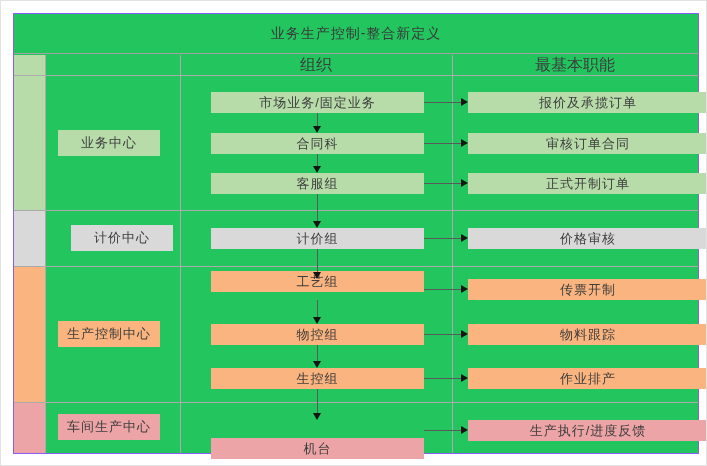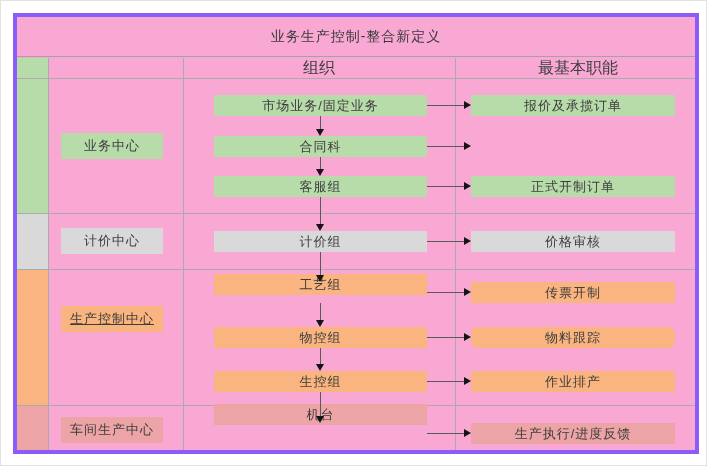--- a/index.html
+++ b/index.html
@@ -5,21 +5,21 @@
   html,body { margin:0; padding:0; background:#fff; }
   * { box-sizing:border-box; }
   .canvas {
     position:relative; width:707px; height:466px; background:#ffffff;
     border:1px solid #e2e2e2;
     font-family:"Liberation Sans","DejaVu Sans",sans-serif;
     color:#3d3d3d; overflow:hidden;
   }
   .table {
     position:absolute; left:12px; top:12px; width:686px; height:441px;
-    border:4px solid #8b5cf6; background:#f9a8d4;
+    border:1px solid #8b5cf6; background:#22c55e;
   }
   .title-row {
     position:absolute; left:0; top:0; width:100%; height:40px;
     border-bottom:1px solid #a3a3a3;
     display:flex; align-items:center; justify-content:center;
     font-size:14px; color:#3a3a3a; letter-spacing:1px;
   }
   .grid { position:absolute; left:0; top:41px; right:0; bottom:0; }
 
   .strip { position:absolute; left:0; width:31px; }
@@ -31,21 +31,21 @@
     display:flex; align-items:center; justify-content:center;
     font-size:16px; color:#3d3d3d;
   }
   .box {
     position:absolute;
     display:flex; align-items:center; justify-content:center;
     font-size:13px; color:#3d3d3d; letter-spacing:1px; white-space:nowrap;
   }
   .label-box { left:44px; width:102px; height:26px; }
   .org-box   { left:197px; width:213px; height:21px; }
-  .func-box  { left:454px; width:204px; height:21px; }
+  .func-box  { left:454px; width:240px; height:21px; }
 
   .varrow { position:absolute; left:299px; width:9px; }
   .varrow::before {
     content:""; position:absolute; left:4px; top:0; bottom:6px; width:1px; background:#5a5a5a;
   }
   .varrow::after {
     content:""; position:absolute; left:0; bottom:0; width:0; height:0;
     border-left:4px solid transparent; border-right:4px solid transparent;
     border-top:7px solid #141414;
   }
@@ -80,38 +80,39 @@
       <div class="hline" style="top:211px;"></div>
       <div class="hline" style="top:347px;"></div>
       <div class="vline" style="left:31px;"></div>
       <div class="vline" style="left:166px;"></div>
       <div class="vline" style="left:438px;"></div>
 
       <div class="col-head" style="left:166px;width:272px;">组织</div>
       <div class="col-head" style="left:438px;width:246px;">最基本职能</div>
 
       <div class="box label-box" style="top: 75px; background: rgb(183, 220, 170);">业务中心</div>
-      <div class="box label-box" style="top: 170px; background: rgb(217, 217, 217);">计价中心</div>
-      <div class="box label-box" style="top: 248px; background: rgb(250, 180, 127); text-decoration: underline;">生产控制中心</div>
+      <div class="box label-box" style="top: 170px; background: rgb(217, 217, 217); margin-left: 13px;">计价中心</div>
+      <div class="box label-box" style="top: 266px; background: rgb(250, 180, 127);">生产控制中心</div>
       <div class="box label-box" style="top: 359px; background: rgb(236, 164, 166);">车间生产中心</div>
 
       <div class="box org-box" style="top: 37px; background: rgb(183, 220, 170);">市场业务/固定业务</div>
       <div class="box org-box" style="top: 78px; background: rgb(183, 220, 170);">合同科</div>
       <div class="box org-box" style="top: 173px; background: rgb(217, 217, 217);">计价组</div>
       <div class="box org-box" style="top: 118px; background: rgb(183, 220, 170);">客服组</div>
       <div class="box org-box" style="top: 216px; background: rgb(250, 180, 127); font-family: Liberation Mono, monospace;">工艺组</div>
       <div class="box org-box" style="top: 269px; background: rgb(250, 180, 127);">物控组</div>
       <div class="box org-box" style="top: 313px; background: rgb(250, 180, 127);">生控组</div>
-      <div class="box org-box" style="top: 346px; background: rgb(236, 164, 166);">机台</div>
+      <div class="box org-box" style="top: 383px; background: rgb(236, 164, 166);">机台</div>
 
       <div class="box func-box" style="top: 37px; background: rgb(183, 220, 170);">报价及承揽订单</div>
+      <div class="box func-box" style="top: 78px; background: rgb(183, 220, 170);">审核订单合同</div>
       <div class="box func-box" style="top: 118px; background: rgb(183, 220, 170);">正式开制订单</div>
       <div class="box func-box" style="top: 173px; background: rgb(217, 217, 217);">价格审核</div>
       <div class="box func-box" style="top: 224px; background: rgb(250, 180, 127);">传票开制</div>
-      <div class="box func-box" style="top: 269px; background: rgb(250, 180, 127); border-radius: 7px;">物料跟踪</div>
+      <div class="box func-box" style="top: 269px; background: rgb(250, 180, 127);">物料跟踪</div>
       <div class="box func-box" style="top: 365px; background: rgb(236, 164, 166);">生产执行/进度反馈</div>
       <div class="box func-box" style="top: 313px; background: rgb(250, 180, 127);">作业排产</div>
 
       <div class="varrow" style="top:58px;height:20px;"></div>
       <div class="varrow" style="top:99px;height:19px;"></div>
       <div class="varrow" style="top:139px;height:34px;"></div>
       <div class="varrow" style="top:194px;height:30px;"></div>
       <div class="varrow" style="top:245px;height:24px;"></div>
       <div class="varrow" style="top:290px;height:23px;"></div>
       <div class="varrow" style="top:334px;height:31px;"></div>

